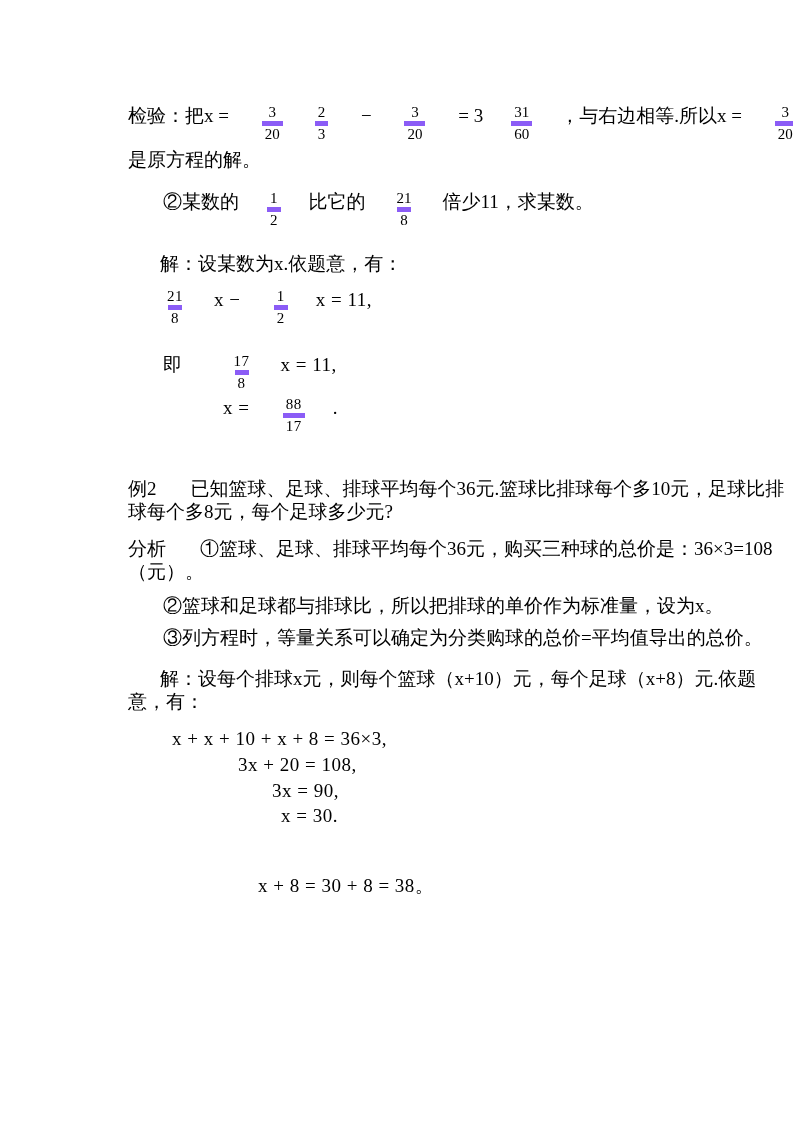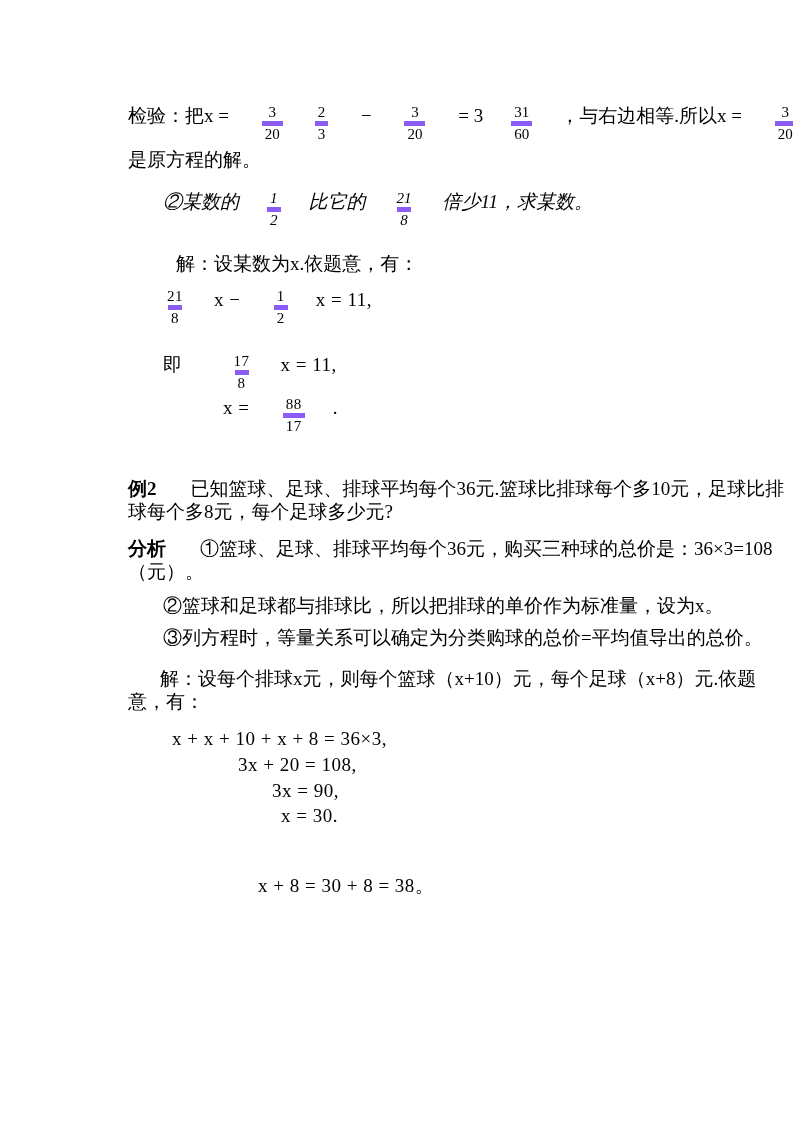--- a/index.html
+++ b/index.html
@@ -27,21 +27,21 @@
     flex-direction:column;
     align-items:center;
     text-align:center;
     font-size:15px;
     line-height:17px;
     margin:0 4px;
     vertical-align:middle;
   }
   .frac .fnum{padding:0 3px;display:block;}
   .frac .fden{border-top:5px solid #8b5cf6;padding:0 3px;display:block;}
-  .bold{font-weight:700;margin-right:10px;}
+  .bold{font-weight:400;margin-right:10px;}
   .ji{margin-right:20px;}
   .math{letter-spacing:0.5px;}
 </style>
 </head>
 <body>
 
 <div class="page">
 
   <div class="line fline" style="top:104px;left:128px;">
     <span>检验：把x = </span>
@@ -67,35 +67,35 @@
     <span class="frac">
       <span class="fnum">3</span>
       <span class="fden">20</span>
     </span>
   </div>
 
   <div class="line" style="top:148px;left:128px;">
     <span>是原方程的解。</span>
   </div>
 
-  <div class="line fline" style="top:190px;left:163px;font-style:italic;">
+  <div class="line fline" style="top:190px;left:163px;">
     <span>②某数的</span>
     <span class="frac">
       <span class="fnum">1</span>
       <span class="fden">2</span>
     </span>
     <span>比它的</span>
     <span class="frac">
       <span class="fnum">21</span>
       <span class="fden">8</span>
     </span>
     <span>倍少11，求某数。</span>
   </div>
 
-  <div class="line" style="top:252px;left:160px;margin-left:16px;">
+  <div class="line" style="top:252px;left:160px;">
     <span>解：设某数为x.依题意，有：</span>
   </div>
 
   <div class="line fline math" style="top:288px;left:160px;">
     <span class="frac">
       <span class="fnum">21</span>
       <span class="fden">8</span>
     </span>
     <span>x − </span>
     <span class="frac">

